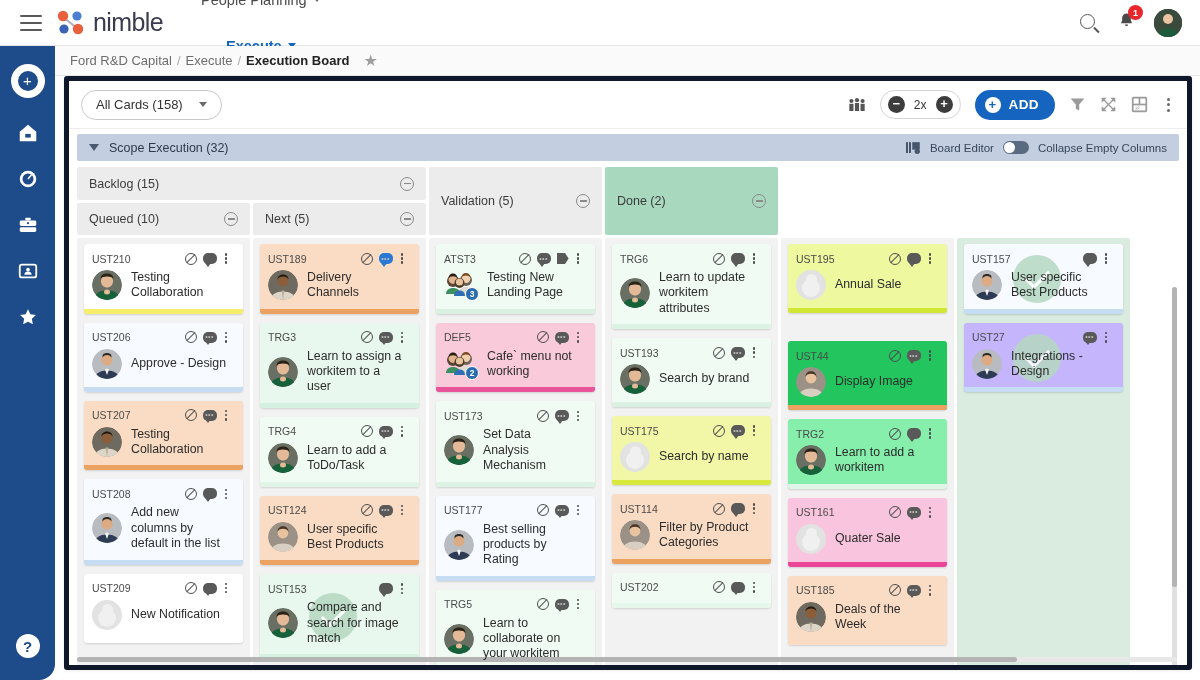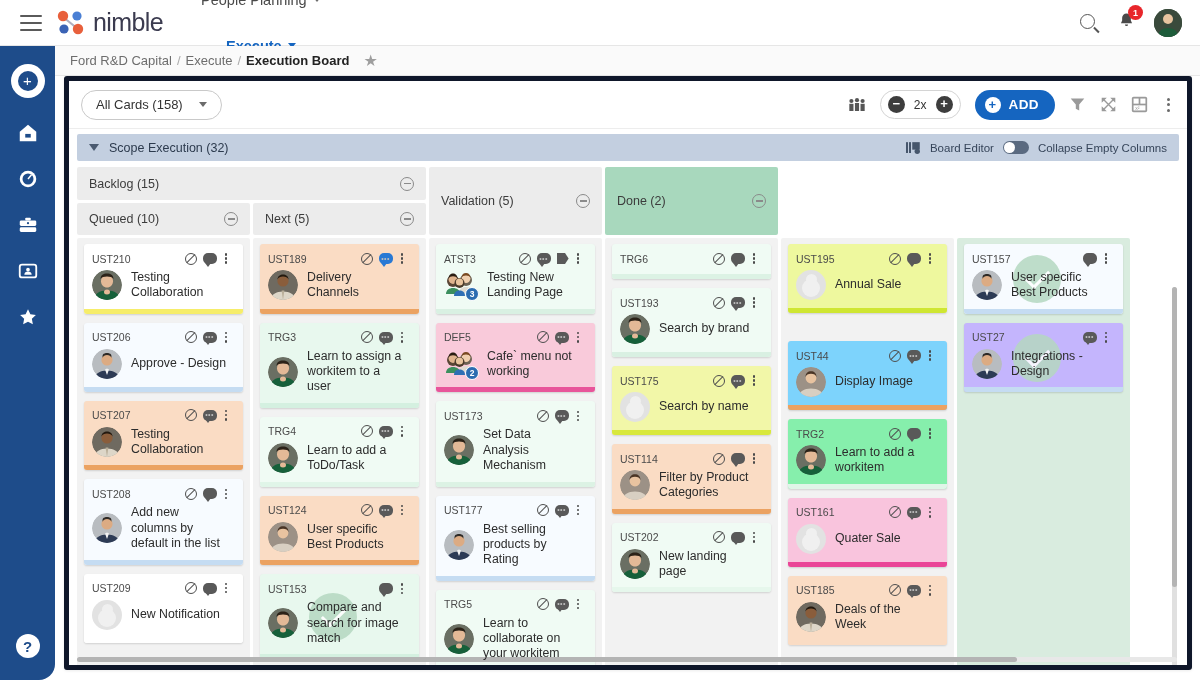--- a/index.html
+++ b/index.html
@@ -833,124 +833,124 @@
                 <span class="card-icons">
                   <span class="ic-block"></span>
                   <div class="ic-chat"></div>
                   <span class="kebab-sm">
                     <i></i>
                     <i></i>
                     <i></i>
                   </span>
                 </span>
               </div>
-            </div>
-            <div class="card-bar" style="background:#dcf2e4"></div>
-          </div>
-          <div class="card" style="background: rgb(240, 251, 244);">
-            <div class="card-body">
-              <div class="card-top">
-                <span class="cid">UST193</span>
-                <span class="card-icons">
-                  <span class="ic-block"></span>
-                  <div class="ic-chat">
-                    <span>•••</span>
-                  </div>
-                  <span class="kebab-sm">
-                    <i></i>
-                    <i></i>
-                    <i></i>
-                  </span>
-                </span>
-              </div>
               <div class="card-main">
                 <div class="av"><svg viewBox="0 0 30 30" width="30" height="30">
                     <circle cx="15" cy="15" r="15" fill="#6a6f63"></circle>
                     <path d="M15 5c4 0 6 2.6 6 6.2 0 3.4-2.6 6.3-6 6.3s-6-2.9-6-6.3C9 7.6 11 5 15 5z" fill="#e3b997"></path>
                     <path d="M8.5 9c0-4 3-5.6 6.5-5.6S21.5 5 21.5 9c-1.2-2-3.6-2.6-6.5-2.6S9.7 7 8.5 9z" fill="#2b2218"></path>
                     <path d="M2 30c0-6.4 5.5-9.6 13-9.6S28 23.6 28 30z" fill="#16603a"></path>
                     <ellipse cx="15" cy="22" rx="3" ry="2.5" fill="#e3b997"></ellipse>
                   </svg></div>
-                <div class="card-title">Search by brand</div>
-              </div>
-            </div>
-            <div class="card-bar" style="background:#d9f0e2"></div>
-          </div>
-          <div class="card" style="background: rgb(242, 247, 168);">
-            <div class="card-body">
-              <div class="card-top">
-                <span class="cid">UST175</span>
-                <span class="card-icons">
-                  <span class="ic-block"></span>
-                  <div class="ic-chat">
-                    <span>•••</span>
-                  </div>
-                  <span class="kebab-sm">
-                    <i></i>
-                    <i></i>
-                    <i></i>
-                  </span>
-                </span>
-              </div>
-              <div class="card-main">
-                <div class="av empty"></div>
-                <div class="card-title">Search by name</div>
-              </div>
-            </div>
-            <div class="card-bar" style="background:#d8e83c"></div>
-          </div>
-          <div class="card" style="background: rgb(250, 220, 196);">
-            <div class="card-body">
-              <div class="card-top">
-                <span class="cid">UST114</span>
-                <span class="card-icons">
-                  <span class="ic-block"></span>
-                  <div class="ic-chat"></div>
-                  <span class="kebab-sm">
-                    <i></i>
-                    <i></i>
-                    <i></i>
-                  </span>
-                </span>
-              </div>
-              <div class="card-main">
-                <div class="av"><svg viewBox="0 0 30 30" width="30" height="30">
-                    <circle cx="15" cy="15" r="15" fill="#9c9186"></circle>
-                    <circle cx="15" cy="11" r="5.4" fill="#e8c3a0"></circle>
-                    <path d="M9.5 10c0-4 2.5-5.8 5.5-5.8S20.5 6 20.5 10c-.8-2.3-2.6-3.2-5.5-3.2S10.3 7.7 9.5 10z" fill="#4a3526"></path>
-                    <path d="M3 30c0-5.6 5-8.5 12-8.5S27 24.4 27 30z" fill="#d8cfc2"></path>
-                  </svg></div>
-                <div class="card-title">Filter by Product Categories</div>
-              </div>
-            </div>
-            <div class="card-bar" style="background:#eba261"></div>
+                <div class="card-title">Learn to update workitem attributes</div>
+              </div>
+            </div>
+            <div class="card-bar" style="background:#dcf2e4"></div>
           </div>
           <div class="card" style="background: rgb(240, 251, 244);">
             <div class="card-body">
               <div class="card-top">
-                <span class="cid">UST202</span>
-                <span class="card-icons">
-                  <span class="ic-block"></span>
-                  <div class="ic-chat"></div>
+                <span class="cid">UST193</span>
+                <span class="card-icons">
+                  <span class="ic-block"></span>
+                  <div class="ic-chat">
+                    <span>•••</span>
+                  </div>
                   <span class="kebab-sm">
                     <i></i>
                     <i></i>
                     <i></i>
                   </span>
                 </span>
               </div>
               <div class="card-main">
                 <div class="av"><svg viewBox="0 0 30 30" width="30" height="30">
                     <circle cx="15" cy="15" r="15" fill="#6a6f63"></circle>
                     <path d="M15 5c4 0 6 2.6 6 6.2 0 3.4-2.6 6.3-6 6.3s-6-2.9-6-6.3C9 7.6 11 5 15 5z" fill="#e3b997"></path>
                     <path d="M8.5 9c0-4 3-5.6 6.5-5.6S21.5 5 21.5 9c-1.2-2-3.6-2.6-6.5-2.6S9.7 7 8.5 9z" fill="#2b2218"></path>
                     <path d="M2 30c0-6.4 5.5-9.6 13-9.6S28 23.6 28 30z" fill="#16603a"></path>
                     <ellipse cx="15" cy="22" rx="3" ry="2.5" fill="#e3b997"></ellipse>
                   </svg></div>
-                <div class="card-title">New landing page</div>
+                <div class="card-title">Search by brand</div>
+              </div>
+            </div>
+            <div class="card-bar" style="background:#d9f0e2"></div>
+          </div>
+          <div class="card" style="background: rgb(242, 247, 168);">
+            <div class="card-body">
+              <div class="card-top">
+                <span class="cid">UST175</span>
+                <span class="card-icons">
+                  <span class="ic-block"></span>
+                  <div class="ic-chat">
+                    <span>•••</span>
+                  </div>
+                  <span class="kebab-sm">
+                    <i></i>
+                    <i></i>
+                    <i></i>
+                  </span>
+                </span>
+              </div>
+              <div class="card-main">
+                <div class="av empty"></div>
+                <div class="card-title">Search by name</div>
+              </div>
+            </div>
+            <div class="card-bar" style="background:#d8e83c"></div>
+          </div>
+          <div class="card" style="background: rgb(250, 220, 196);">
+            <div class="card-body">
+              <div class="card-top">
+                <span class="cid">UST114</span>
+                <span class="card-icons">
+                  <span class="ic-block"></span>
+                  <div class="ic-chat"></div>
+                  <span class="kebab-sm">
+                    <i></i>
+                    <i></i>
+                    <i></i>
+                  </span>
+                </span>
+              </div>
+              <div class="card-main">
+                <div class="av"><svg viewBox="0 0 30 30" width="30" height="30">
+                    <circle cx="15" cy="15" r="15" fill="#9c9186"></circle>
+                    <circle cx="15" cy="11" r="5.4" fill="#e8c3a0"></circle>
+                    <path d="M9.5 10c0-4 2.5-5.8 5.5-5.8S20.5 6 20.5 10c-.8-2.3-2.6-3.2-5.5-3.2S10.3 7.7 9.5 10z" fill="#4a3526"></path>
+                    <path d="M3 30c0-5.6 5-8.5 12-8.5S27 24.4 27 30z" fill="#d8cfc2"></path>
+                  </svg></div>
+                <div class="card-title">Filter by Product Categories</div>
+              </div>
+            </div>
+            <div class="card-bar" style="background:#eba261"></div>
+          </div>
+          <div class="card" style="background: rgb(240, 251, 244);">
+            <div class="card-body">
+              <div class="card-top">
+                <span class="cid">UST202</span>
+                <span class="card-icons">
+                  <span class="ic-block"></span>
+                  <div class="ic-chat"></div>
+                  <span class="kebab-sm">
+                    <i></i>
+                    <i></i>
+                    <i></i>
+                  </span>
+                </span>
               </div>
             </div>
             <div class="card-bar" style="background:#e6f7ec"></div>
           </div>
         </div>
       <div class="lane" style="width:173px">
           <div class="card" style="background: rgb(238, 248, 158);">
             <div class="card-body">
               <div class="card-top">
                 <span class="cid">UST195</span>
@@ -964,21 +964,21 @@
                   </span>
                 </span>
               </div>
               <div class="card-main">
                 <div class="av empty"></div>
                 <div class="card-title">Annual Sale</div>
               </div>
             </div>
             <div class="card-bar" style="background:#cfe632"></div>
           </div>
-          <div class="card" style="background: #7dd3fc; margin-top: 28px;">
+          <div class="card" style="background: #22c55e; margin-top: 28px;">
             <div class="card-body">
               <div class="card-top">
                 <span class="cid">UST44</span>
                 <span class="card-icons">
                   <span class="ic-block"></span>
                   <div class="ic-chat">
                     <span>•••</span>
                   </div>
                   <span class="kebab-sm">
                     <i></i>

